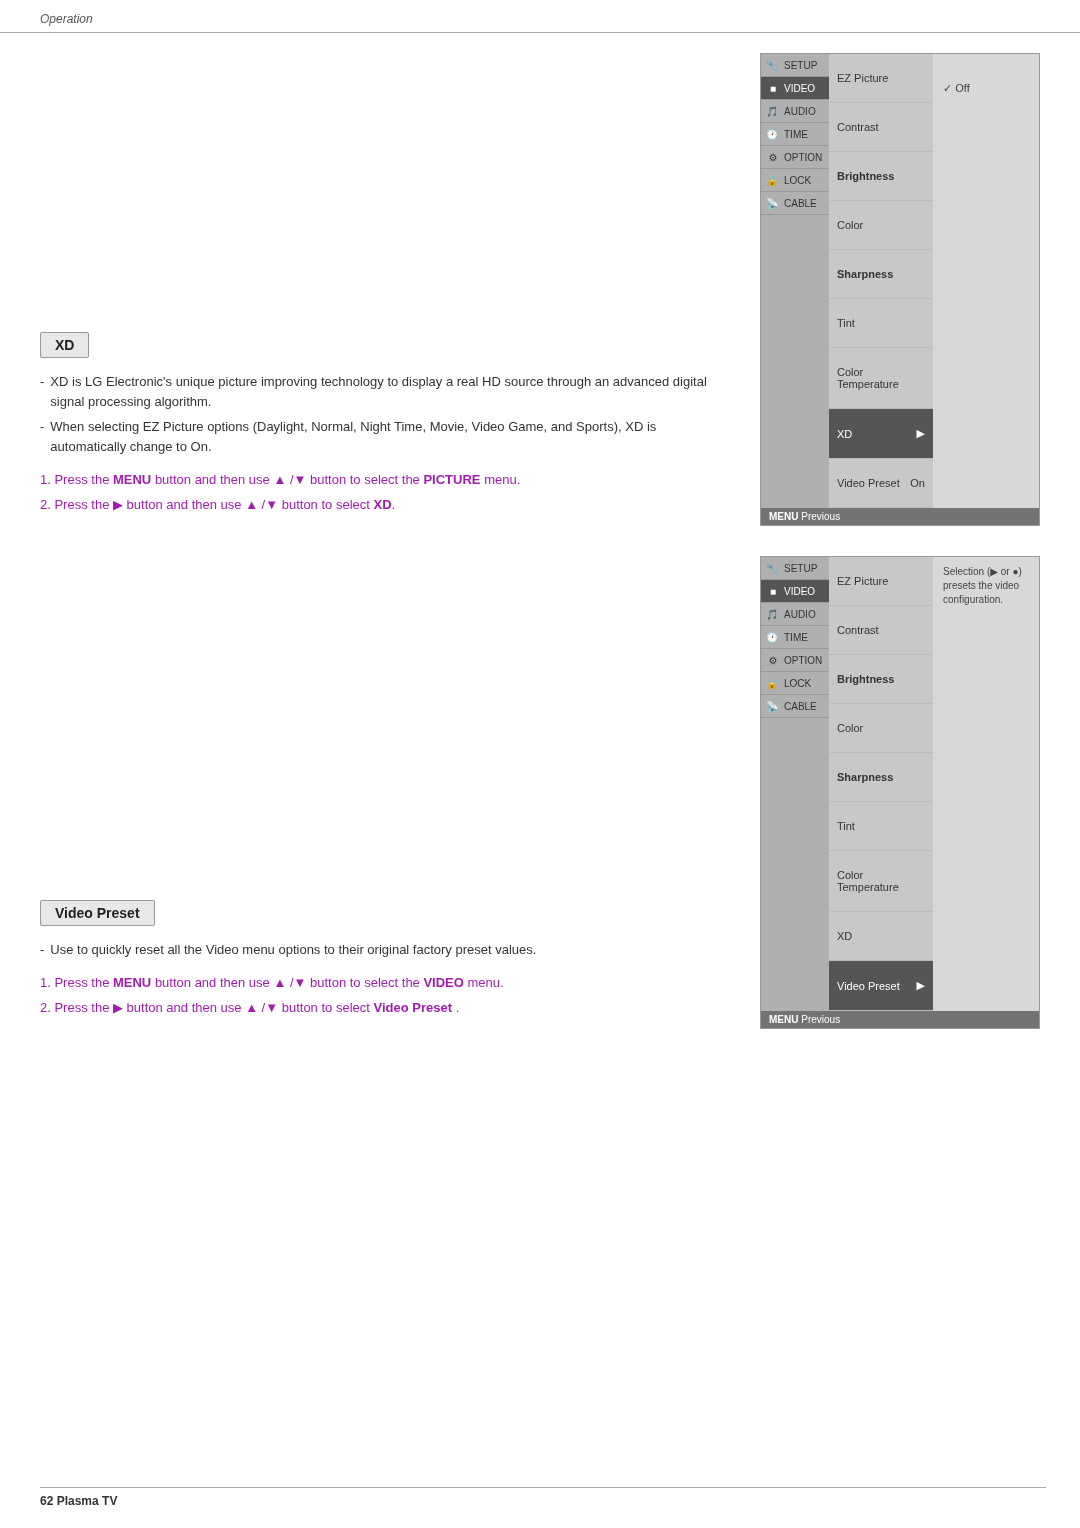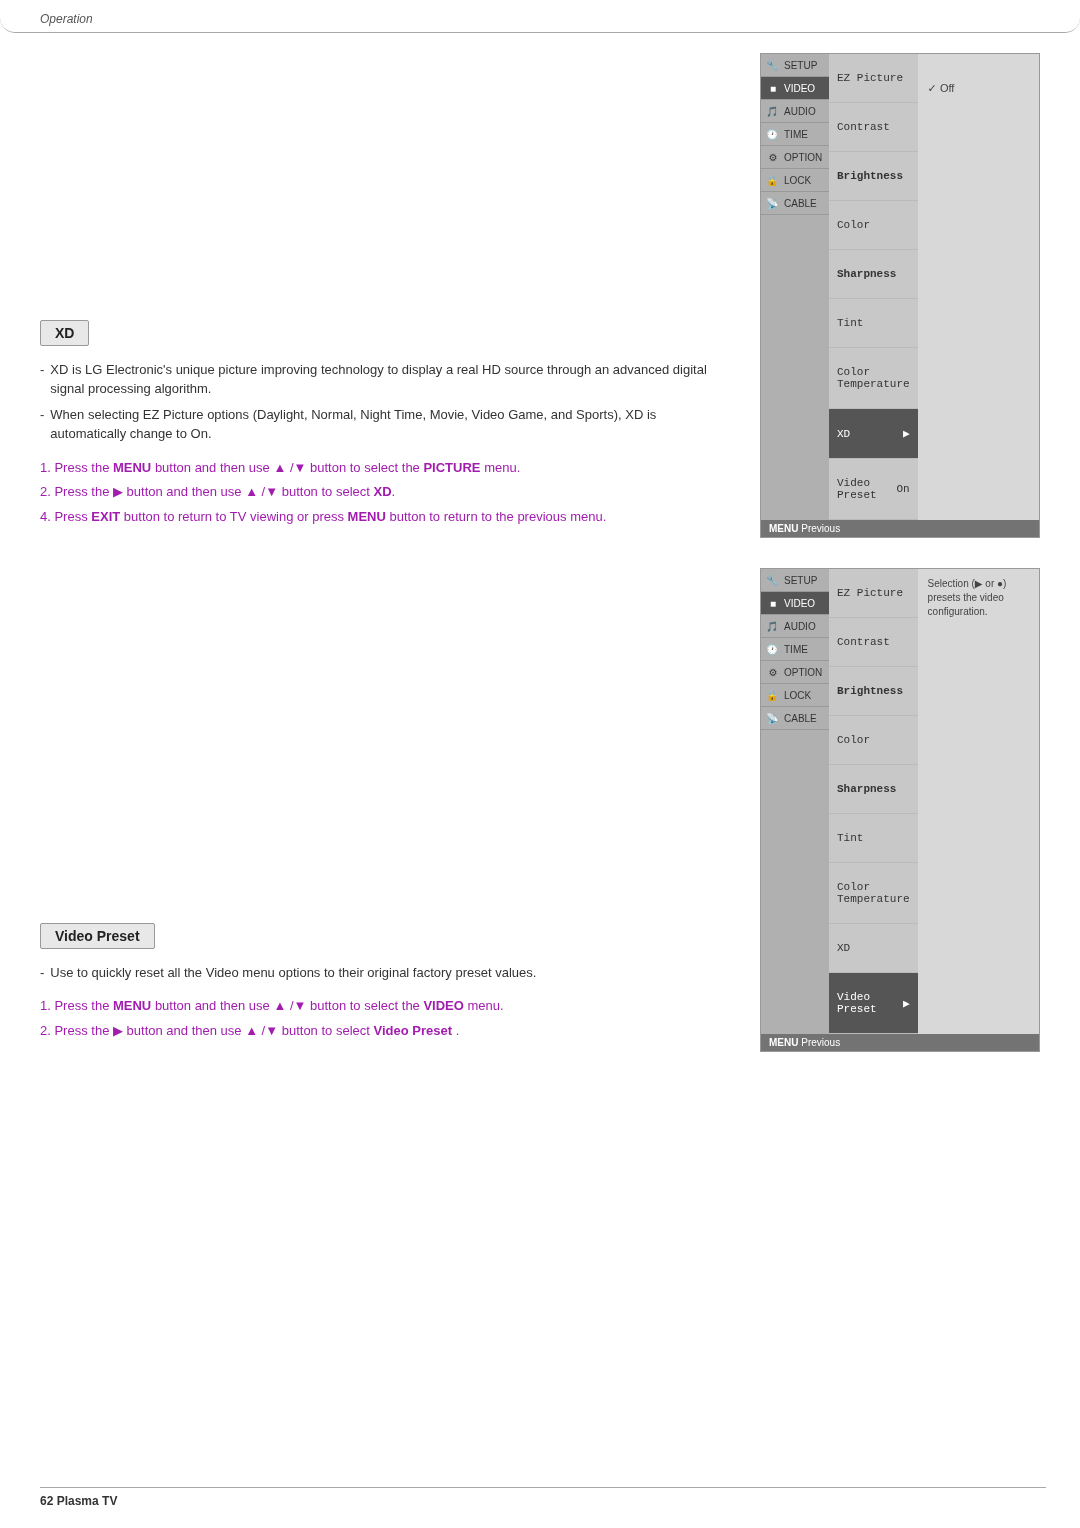--- a/index.html
+++ b/index.html
@@ -15,21 +15,20 @@
     .page-container {
       width: 1080px;
       min-height: 1528px;
       padding: 0;
       position: relative;
     }
     
     .header {
       padding: 10px 40px 6px 40px;
       border-bottom: 1px solid #aaa;
-      border-radius: 15px;
     }
     .header-text {
       font-size: 12px;
       color: #555;
       font-style: italic;
     }
     
     .footer {
       position: absolute;
       bottom: 20px;
@@ -135,21 +134,20 @@
     }
     .tv-menu-main-item {
       padding: 18px 8px;
       font-size: 11px;
       color: #333;
       border-bottom: 1px solid #bbb;
       min-height: 20px;
       display: flex;
       align-items: center;
       justify-content: space-between;
-      font-family: Liberation Mono, monospace;
     }
     .tv-menu-main-item.highlighted {
       background: #555;
       color: #fff;
     }
     .tv-menu-main-item.bold-item {
       font-weight: bold;
     }
     .tv-menu-footer {
       background: #737373;
@@ -169,21 +167,21 @@
     .tv-col-left {
       width: 68px;
       background: #b0b0b0;
       flex-shrink: 0;
     }
     .tv-col-mid {
       flex: 1;
       background: #c8c8c8;
     }
     .tv-col-right {
-      width: 124px;
+      width: 106px;
       background: #d8d8d8;
       padding: 4px 6px;
       font-size: 10px;
       color: #444;
     }
     
     .section-divider {
       margin: 30px 0 20px 0;
     }
   </style>
@@ -214,23 +212,20 @@
           </div>
         </div>
 
         
         <div class="steps-list">
           <div class="step-item">
             1. Press the <b>MENU</b> button and then use ▲ /▼ button to select the <b>PICTURE</b> menu.
           </div>
           <div class="step-item">
             2. Press the ▶ button and then use ▲ /▼ button to select <b>XD</b>.
-          </div>
-          <div class="step-item">
-            4. Press <b>EXIT</b> button to return to TV viewing or press <b>MENU</b> button to return to the previous menu.
           </div>
         </div>
       </div>
 
       <div class="section-image">
         <div class="tv-menu">
           <div class="tv-three-col">
 
             <div class="tv-col-left">
               <div class="tv-menu-sidebar-item">

